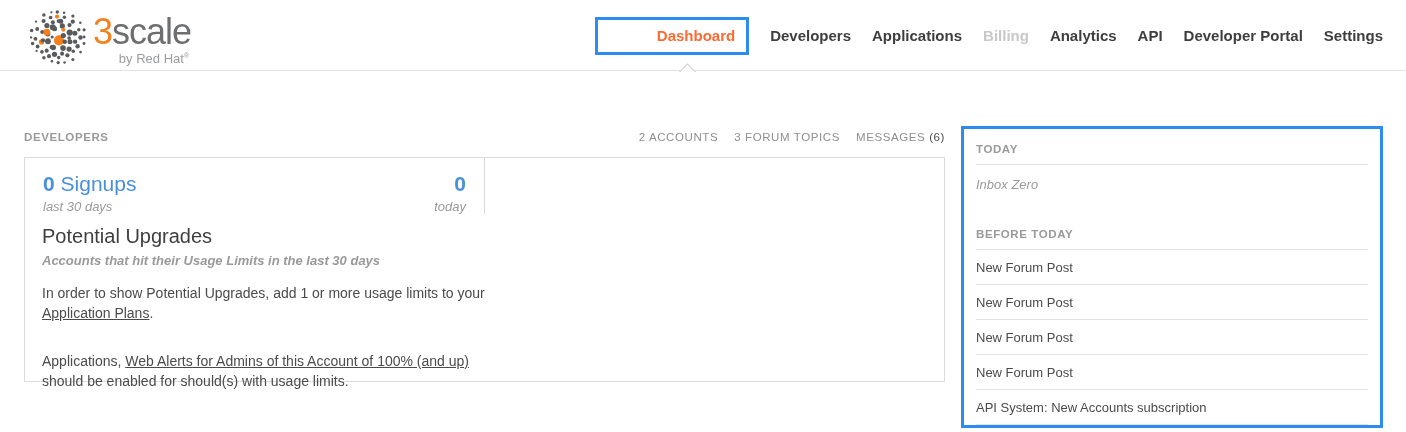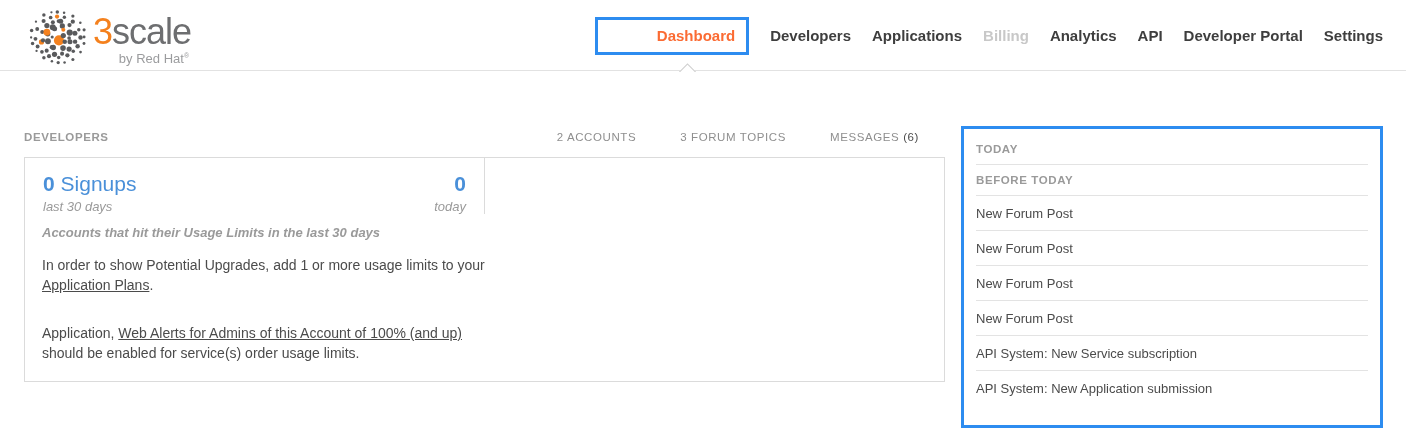--- a/index.html
+++ b/index.html
@@ -50,22 +50,22 @@
   }
   .nav .hl-box a{color:var(--orange);margin-left:48px;}
   .caret-wrap{position:absolute;top:63px;left:674px;width:26px;height:9px;overflow:hidden;z-index:2;}
   .caret{width:13px;height:13px;margin:3px auto 0;background:#fff;border:1px solid #cfcfcf;transform:rotate(45deg);}
   
   .sec-label{
     position:absolute;left:24px;top:131px;
     font-size:11.5px;font-weight:bold;letter-spacing:.6px;color:var(--muted);
   }
   .meta-links{
-    position:absolute;right:487px;top:131px;
-    display:flex;gap:44px;
+    position:absolute;right:461px;top:131px;
+    display:flex;gap:16px;
   }
   .meta-links a{
     text-decoration:none;font-size:11.5px;letter-spacing:.6px;
     color:#8f8f8f;white-space:nowrap;
   }
   .meta-links a .count{color:#4b4b4b;}
   
   .card{
     position:absolute;left:24px;top:157px;width:921px;height:225px;
     background:#fff;border:1px solid var(--card-line);
@@ -216,30 +216,32 @@
     <div class="stat-row">
       <span class="stat-big"><b>0</b> <span>Signups</span></span>
       <span class="stat-big"><b>0</b></span>
     </div>
     <div class="stat-sub">
       <span>last 30 days</span>
       <span>today</span>
     </div>
   </div>
   <div class="card-right">
+    <h2 class="upg-title">Potential Upgrades</h2>
     <div class="upg-sub">Accounts that hit their Usage Limits in the last 30 days</div>
     <p class="upg-p"><span>In order to show Potential Upgrades, add 1 or more usage limits to your </span><a href="#">Application Plans</a><span>.</span></p>
-    <p class="upg-p"><span>Application, </span><a href="#">Web Alerts for Admins of this Account of 100% (and up)</a><span> should be enabled for service(s) order usage limits.</span></p>
+    <p class="upg-p"><span>Applications, </span><a href="#">Web Alerts for Admins of this Account of 100% (and up)</a><span> should be enabled for should(s) with usage limits.</span></p>
   </div>
 </div>
 
 <div class="panel">
   <div class="panel-head">TODAY</div>
+  <div class="inbox-zero">Inbox Zero</div>
   <div class="panel-head">BEFORE TODAY</div>
   <ul>
     <li>New Forum Post</li>
     <li>New Forum Post</li>
     <li>New Forum Post</li>
     <li>New Forum Post</li>
-    <li>API System: New Service subscription</li>
+    <li>API System: New Accounts subscription</li>
     <li>API System: New Application submission</li>
   </ul>
 </div>
 
 </body></html>

